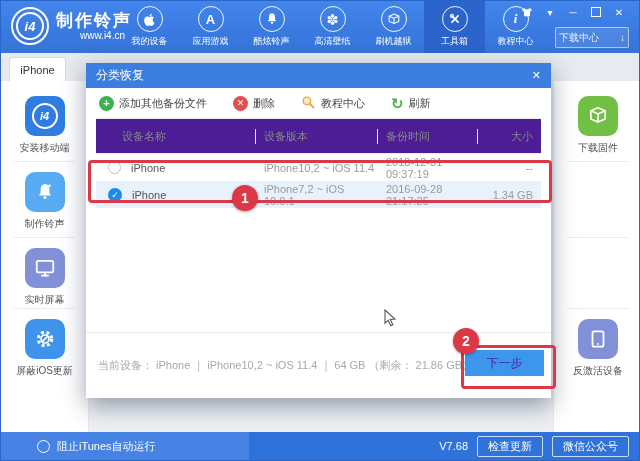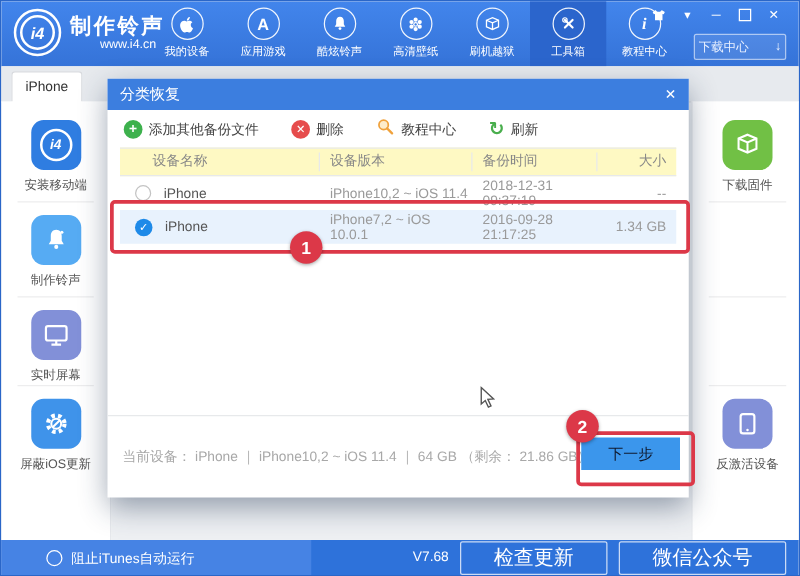--- a/index.html
+++ b/index.html
@@ -63,59 +63,59 @@
   .m-close{cursor:pointer;font-size:11px;}
   .m-toolbar{height:30px;display:flex;align-items:center;padding:0 13px;gap:26px;
        font-size:11px;color:#444;}
   .tb-item{display:flex;align-items:center;gap:5px;cursor:pointer;}
   .tb-ico{width:15px;height:15px;border-radius:50%;color:#fff;font-size:11px;line-height:15px;
        text-align:center;font-weight:bold;flex:none;}
   .ico-add{background:#3db14d;}
   .ico-del{background:#e64c4c;font-size:9px;}
   .glyph-refresh{color:#49ae4d;font-size:15px;font-weight:bold;line-height:15px;}
   .m-table{margin:0 10px;font-size:11px;}
-  .thead{display:flex;height:23px;background:#fef9c3;border-top:1px solid #e7e9eb;
+  .thead{display:flex;height:36px;background:#4c1d95;border-top:1px solid #e7e9eb;
        border-bottom:1px solid #e7e9eb;color:#888;align-items:center;box-sizing:border-box;}
   .th{box-sizing:border-box;border-right:1px solid #e7e9eb;height:15px;line-height:15px;}
   .th1{width:160px;padding-left:26px;}
   .th2{width:122px;padding-left:8px;}
   .th3{width:100px;padding-left:8px;}
   .th4{flex:1;border-right:none;text-align:right;padding-right:8px;}
   .trow{display:flex;height:27px;align-items:center;cursor:pointer;}
   .trow.sel{background:#e8f2fd;}
   .c1{width:160px;display:flex;align-items:center;gap:10px;padding-left:12px;box-sizing:border-box;color:#555;}
   .c2{width:122px;padding-left:8px;box-sizing:border-box;color:#9a9a9a;}
   .c3{width:100px;padding-left:8px;box-sizing:border-box;color:#9a9a9a;}
   .c4{flex:1;text-align:right;padding-right:8px;color:#9a9a9a;}
   .radio{width:13px;height:13px;border:1px solid #c3c3c3;border-radius:50%;background:#fff;
        box-sizing:border-box;flex:none;}
   .radio-on{width:14px;height:14px;border-radius:50%;background:#1e8ae8;color:#fff;font-size:9px;
        line-height:14px;text-align:center;flex:none;}
   .m-footer{position:absolute;left:0;right:0;bottom:0;height:65px;border-top:1px solid #e7e9eb;}
   .status{position:absolute;left:12px;top:25px;font-size:11px;color:#a8a8a8;white-space:nowrap;}
   .next-btn{position:absolute;right:7px;top:17px;width:79px;height:26px;background:#3b96ec;
-       color:#0f172a;font-size:12px;border:none;cursor:pointer;}
+       color:#4c1d95;font-size:12px;border:none;cursor:pointer;}
   
   .ann{position:absolute;border:3px solid #dc3848;border-radius:4px;pointer-events:none;}
   .ann1{left:87px;top:159px;width:458px;height:37px;}
   .ann2{left:460px;top:344px;width:89px;height:38px;}
   .badge{position:absolute;width:26px;height:26px;border-radius:50%;background:#dc3848;color:#fff;
        font-size:14px;font-weight:bold;display:flex;align-items:center;justify-content:center;
        box-shadow:0 1px 3px rgba(0,0,0,.35);}
   .badge1{left:231px;top:184px;}
   .badge2{left:452px;top:327px;}
   .cursor{position:absolute;left:383px;top:308px;pointer-events:none;}
   
   .bottombar{position:absolute;left:0;right:0;bottom:0;height:28px;background:#2e72da;
        display:flex;align-items:center;color:#fff;}
   .bb-left{width:248px;height:28px;background:#4683e4;display:flex;align-items:center;gap:7px;
        padding-left:36px;box-sizing:border-box;font-size:11px;cursor:pointer;}
   .bb-circle{width:13px;height:13px;border:1px solid #fff;border-radius:50%;box-sizing:border-box;flex:none;}
   .bb-right{margin-left:auto;display:flex;align-items:center;gap:9px;padding-right:10px;font-size:11px;}
-  .bb-btn{border:1px solid rgba(255,255,255,.75);border-radius:2px;padding:2px 26px;font-size:16px;
+  .bb-btn{border:1px solid rgba(255,255,255,.75);border-radius:2px;padding:2px 10px;font-size:11px;
        background:transparent;color:#fff;cursor:pointer;font-family:Liberation Serif, serif;}
 </style>
 </head>
 <body>
 
 <div class="app">
 
   <header class="hdr">
     <div class="logo">
       <div class="logo-ring">

